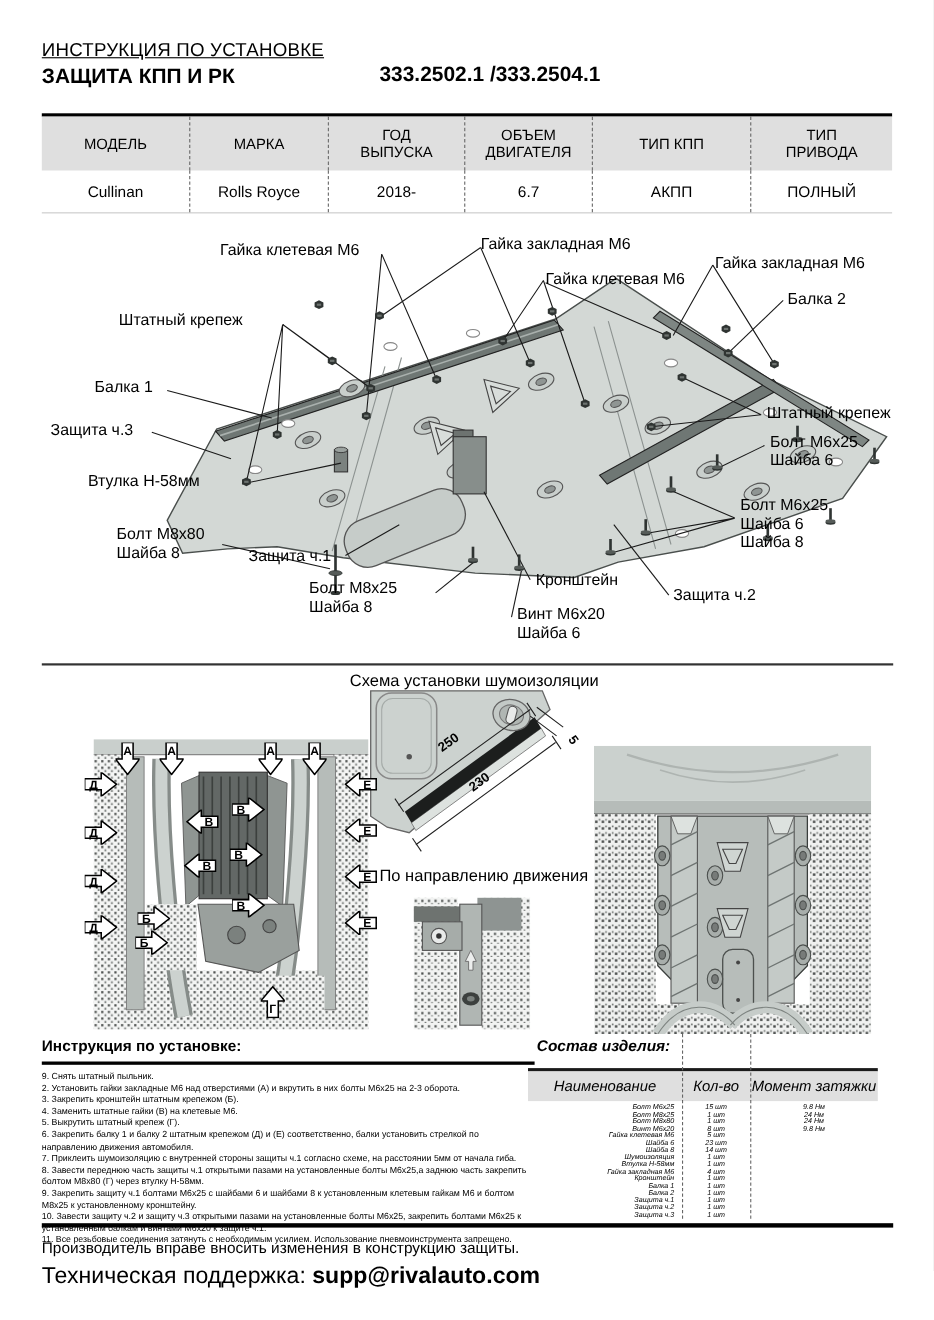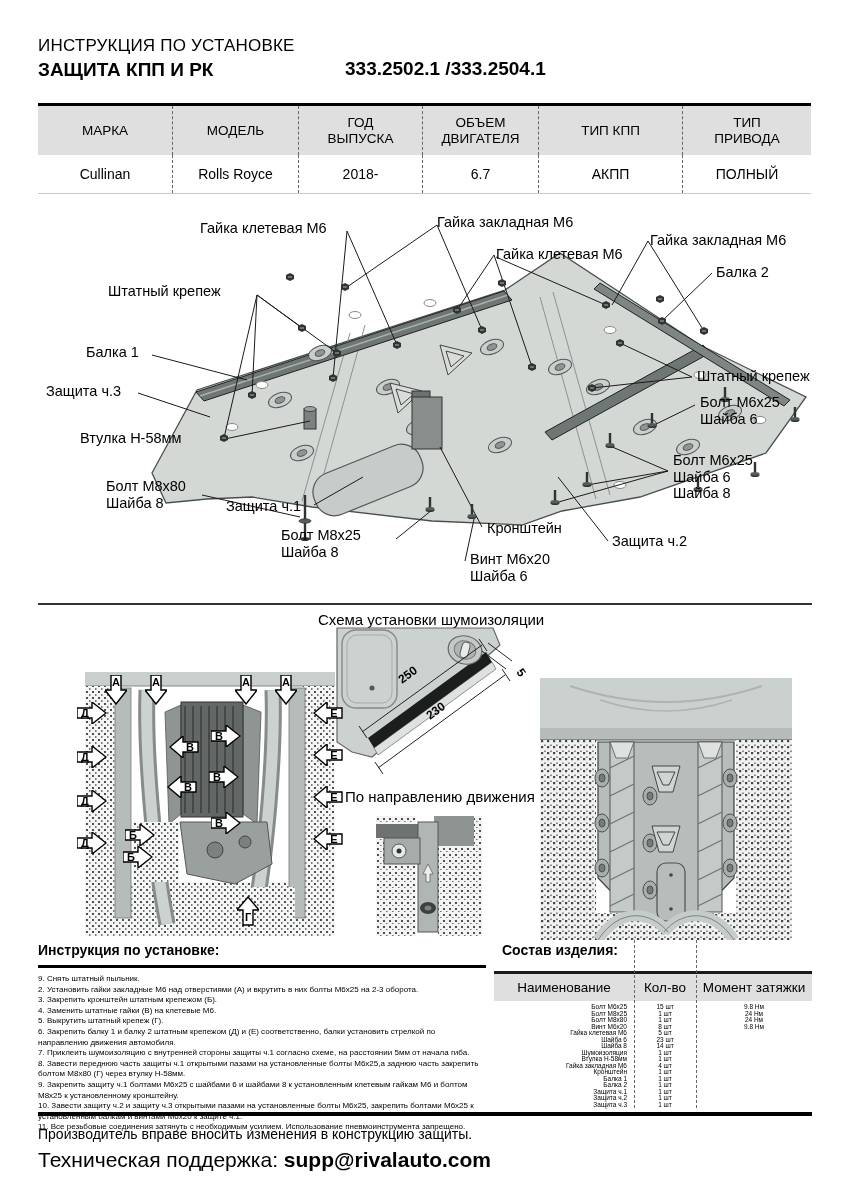--- a/index.html
+++ b/index.html
@@ -1,21 +1,21 @@
 <!DOCTYPE html>
 <html><head>
 <meta charset="utf-8">
 <style>
   html,body{margin:0;padding:0;background:#888;}
   .page{position:relative;width:849px;height:1200px;background:#ffffff;margin:0 auto;
         font-family:"Liberation Sans",sans-serif;color:#000;overflow:hidden;}
   .abs{position:absolute;}
 
   
-  .hdr-line1{font-size:17px;letter-spacing:.2px;}
+  .hdr-line1{font-size:17px;letter-spacing:.2px;text-decoration:underline;}
   .hdr-line2{font-size:19px;font-weight:bold;margin-top:3px;}
   .hdr-part{font-size:19px;font-weight:bold;}
 
   
   .vtable{border-top:3px solid #000;border-bottom:1px solid #c9c9c9;}
   .vrow{display:grid;grid-template-columns:134px 126px 124px 116px 144px 129px;}
   .vhead .vcell{background:#dfdfdf;height:49px;font-size:13.5px;line-height:16px;}
   .vbody .vcell{height:38px;font-size:14px;}
   .vcell{display:flex;align-items:center;justify-content:center;text-align:center;
          white-space:pre-line;border-left:1px dashed #666;}
@@ -60,22 +60,22 @@
 <div class="page">
 
   <div class="abs" style="left:38px;top:36px;">
     <div class="hdr-line1">ИНСТРУКЦИЯ ПО УСТАНОВКЕ</div>
     <div class="hdr-line2">ЗАЩИТА КПП И РК</div>
   </div>
   <div class="abs hdr-part" style="left:345px;top:58px;">333.2502.1 /333.2504.1</div>
 
   <div class="abs vtable" style="left:38px;top:103px;width:773px;">
     <div class="vrow vhead" id="vhead">
+        <div class="vcell">МОДЕЛЬ</div>
         <div class="vcell">МАРКА</div>
-        <div class="vcell">МОДЕЛЬ</div>
         <div class="vcell">ГОД
 ВЫПУСКА</div>
         <div class="vcell">ОБЪЕМ
 ДВИГАТЕЛЯ</div>
         <div class="vcell">ТИП КПП</div>
         <div class="vcell">ТИП
 ПРИВОДА</div>
       </div>
     <div class="vrow vbody" id="vbody">
         <div class="vcell">Cullinan</div>
@@ -508,21 +508,21 @@
         <div class="instr-item">5. Выкрутить штатный крепеж (Г).</div>
         <div class="instr-item">6. Закрепить балку 1 и балку 2 штатным крепежом (Д) и (Е) соответственно, балки установить стрелкой по направлению движения автомобиля.</div>
         <div class="instr-item">7. Приклеить шумоизоляцию с внутренней стороны защиты ч.1 согласно схеме, на расстоянии 5мм от начала гиба.</div>
         <div class="instr-item">8. Завести переднюю часть защиты ч.1 открытыми пазами на установленные болты М6х25,а заднюю часть закрепить болтом М8х80 (Г) через втулку Н-58мм.</div>
         <div class="instr-item">9. Закрепить защиту ч.1 болтами М6х25 с шайбами 6 и шайбами 8 к установленным клетевым гайкам М6 и болтом М8х25 к установленному кронштейну.</div>
         <div class="instr-item">10. Завести защиту ч.2 и защиту ч.3 открытыми пазами на установленные болты М6х25, закрепить болтами М6х25 к установленным балкам и винтами М6х20 к защите ч.1.</div>
         <div class="instr-item">11. Все резьбовые соединения затянуть с необходимым усилием. Использование пневмоинструмента запрещено.</div>
       </div>
   </div>
 
-  <div class="abs" style="left:494px;top:940px;width:318px;height:170px;">
+  <div class="abs" style="left:480px;top:940px;width:318px;height:170px;font-style:italic;">
     <div class="parts-title abs" style="left:8px;top:2px;">Состав изделия:</div>
     <div class="parts-rule"></div>
     <div class="parts-head">
       <span>Наименование</span>
       <span>Кол-во</span>
       <span>Момент затяжки</span>
     </div>
     <div id="parts-rows" class="abs" style="left:0;top:64px;width:318px;">
         <div class="prow">
           <span class="pname">Болт М6х25</span>

